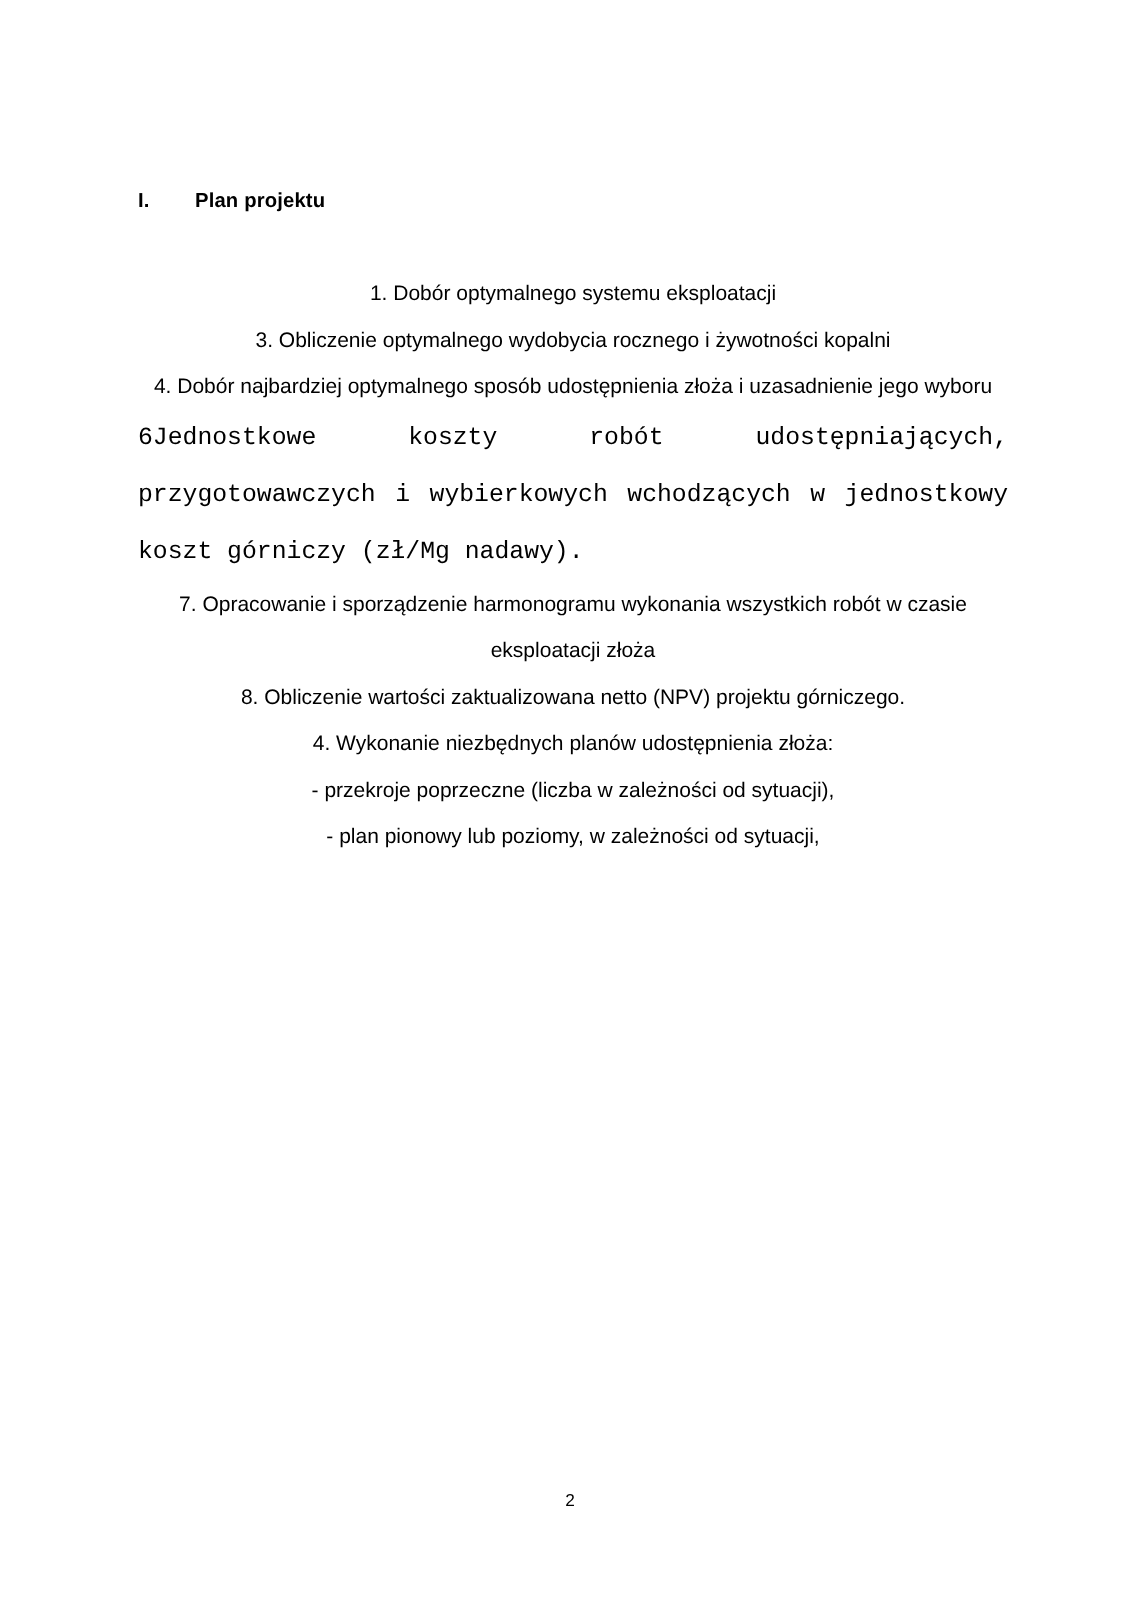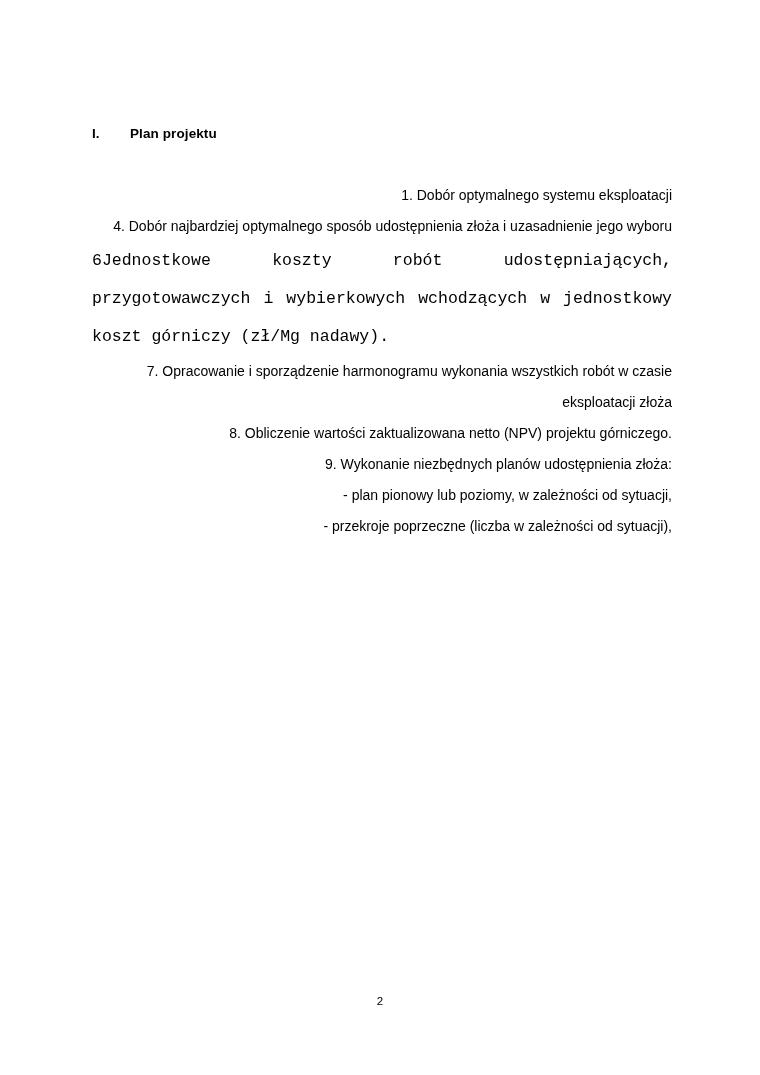--- a/index.html
+++ b/index.html
@@ -41,21 +41,21 @@
     font-weight: bold;
     margin-top: 40px;
   }
   .spacer-after-heading {
     height: 39px;
   }
   .para {
     font-size: 14px;
     line-height: 31px;
     margin: 0;
-    text-align: right;
+    text-align: center;
   }
   .para.justify {
     text-align: justify;
     text-justify: inter-word;
     font-family: Liberation Mono, monospace;
   }
   .para.big {
     font-size: 16.5px;
     line-height: 38px;
   }
@@ -76,24 +76,25 @@
   <div class="content">
 
     <div class="heading-row">
       <span class="heading-num">I.</span>
       <span class="heading-text">Plan projektu</span>
     </div>
 
     <div class="spacer-after-heading"></div>
 
     <p class="para">1. Dobór optymalnego systemu eksploatacji</p>
+    <p class="para">3. Obliczenie optymalnego wydobycia rocznego i żywotności kopalni</p>
     <p class="para">4. Dobór najbardziej optymalnego sposób udostępnienia złoża i uzasadnienie jego wyboru</p>
     <p class="para big justify">6Jednostkowe koszty robót udostępniających, przygotowawczych i wybierkowych wchodzących w jednostkowy koszt górniczy (zł/Mg nadawy).</p>
     <p class="para">7. Opracowanie i sporządzenie harmonogramu wykonania wszystkich robót w czasie eksploatacji złoża</p>
     <p class="para">8. Obliczenie wartości zaktualizowana netto (NPV) projektu górniczego.</p>
-    <p class="para">9. Wykonanie niezbędnych planów udostępnienia złoża:</p>
+    <p class="para">4. Wykonanie niezbędnych planów udostępnienia złoża:</p>
+    <p class="para">- przekroje poprzeczne (liczba w zależności od sytuacji),</p>
     <p class="para">- plan pionowy lub poziomy, w zależności od sytuacji,</p>
-    <p class="para">- przekroje poprzeczne (liczba w zależności od sytuacji),</p>
 
   </div>
 
   <div class="pagenum">2</div>
 </div>
 
 </body></html>

